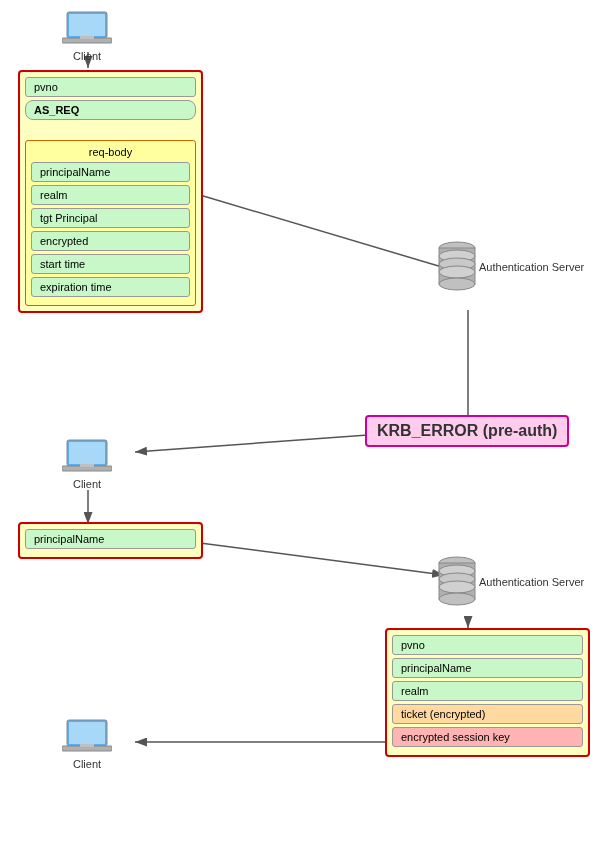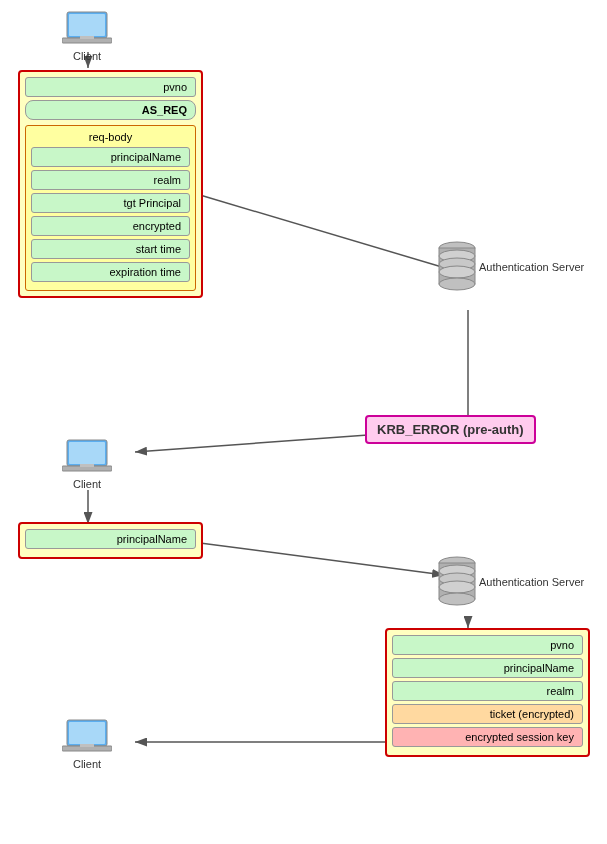--- a/index.html
+++ b/index.html
@@ -51,21 +51,21 @@
       margin-top: 2px;
       text-align: center;
     }
 
     
     .field {
       border: 1px solid #999;
       border-radius: 3px;
       padding: 3px 8px;
       margin-bottom: 3px;
-      text-align: right;
+      text-align: left;
       font-size: 11px;
       background: #d4f7d4;
     }
     .field.bold {
       font-weight: bold;
       border-radius: 8px;
     }
     .field.orange {
       background: #ffd9a0;
     }
@@ -93,31 +93,31 @@
       padding: 5px;
       position: absolute;
     }
 
     
     .reqbody-inner {
       background: #ffffa0;
       border: 1px solid #cc6600;
       border-radius: 3px;
       padding: 5px;
-      margin-top: 5px;
+      margin-top: 20px;
     }
 
     
     .krb-error-box {
       position: absolute;
       background: #ffccee;
       border: 2px solid #cc0099;
       border-radius: 4px;
       padding: 5px 10px;
-      font-size: 13px;
+      font-size: 16px;
       font-weight: bold;
       color: #333;
     }
 
     
     .asrep-outer {
       background: #ffffc0;
       border: 2px solid #cc0000;
       border-radius: 4px;
       padding: 5px;

